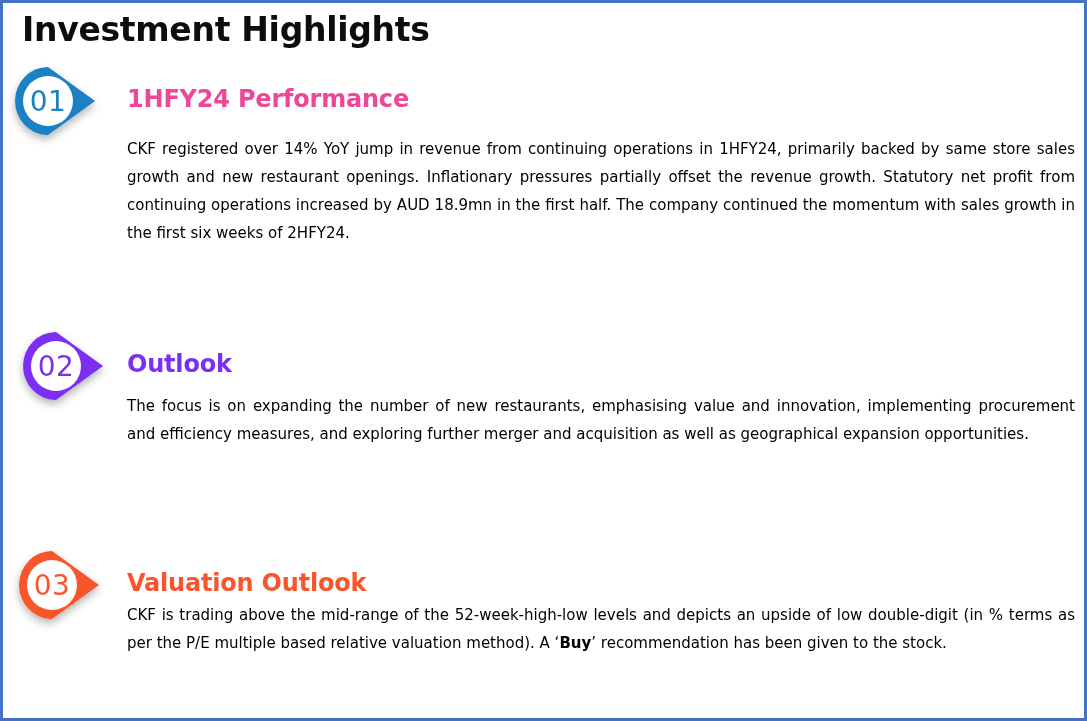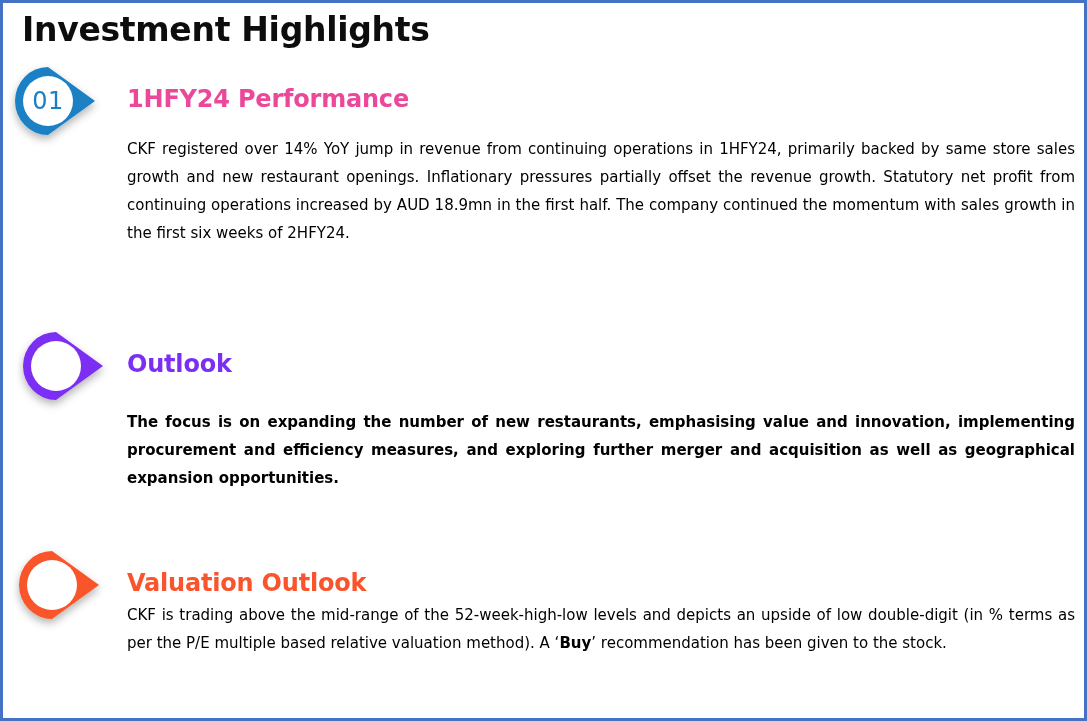--- a/index.html
+++ b/index.html
@@ -58,21 +58,21 @@
   .badge-num {
     position: absolute;
     left: 0;
     top: 0;
     width: 70px;
     height: 72px;
     display: flex;
     align-items: center;
     justify-content: center;
     font-family: "DejaVu Sans", sans-serif;
-    font-size: 24px;
+    font-size: 28px;
     font-weight: 500;
     letter-spacing: 0.5px;
     pointer-events: none;
   }
 
   
   .sec-heading {
     position: absolute;
     left: 124px;
     top: 20px;
@@ -89,21 +89,21 @@
     left: 124px;
     width: 948px;
     font-family: "DejaVu Sans", sans-serif;
     font-size: 15px;
     line-height: 28px;
     color: #000000;
     text-align: justify;
     text-justify: inter-word;
   }
   .sec-body-1 { top: 70px; }
-  .sec-body-2 { top: 78px; font-weight: bold; }
+  .sec-body-2 { top: 62px; }
   .sec-body-3 { top: 52px; }
 
   .sec-body b { font-weight: bold; }
 
   .c-blue   { color: #1a80c4; }
   .c-purple { color: #7b2ff2; }
   .c-orange { color: #f9542b; }
 </style>
 </head>
 <body>
@@ -137,36 +137,38 @@
         <defs>
           <filter id="sh2" x="-30%" y="-30%" width="180%" height="190%">
             <feDropShadow dx="0" dy="4" stdDeviation="4" flood-color="#000000" flood-opacity="0.30"></feDropShadow>
           </filter>
         </defs>
         <g filter="url(#sh2)">
           <path d="M35 2 A33 34 0 1 0 35 70 L35 70 L82 36 Z" fill="#7b2ff2"></path>
           <circle cx="35" cy="36" r="25" fill="#ffffff"></circle>
         </g>
       </svg>
+      <div class="badge-num c-purple" style="color: rgb(123, 47, 242);">02</div>
     </div>
     <div class="sec-heading c-purple" style="color: rgb(123, 47, 242); text-align: center;">Outlook</div>
     <div class="sec-body sec-body-2">The focus is on expanding the number of new restaurants, emphasising value and innovation, implementing procurement and efficiency measures, and exploring further merger and acquisition as well as geographical expansion opportunities.</div>
   </div>
 
   <div class="section section-3">
     <div class="badge" style="left:14px;">
       <svg viewBox="0 0 96 72">
         <defs>
           <filter id="sh3" x="-30%" y="-30%" width="180%" height="190%">
             <feDropShadow dx="0" dy="4" stdDeviation="4" flood-color="#000000" flood-opacity="0.30"></feDropShadow>
           </filter>
         </defs>
         <g filter="url(#sh3)">
           <path d="M35 2 A33 34 0 1 0 35 70 L35 70 L82 36 Z" fill="#f9542b"></path>
           <circle cx="35" cy="36" r="25" fill="#ffffff"></circle>
         </g>
       </svg>
+      <div class="badge-num c-orange" style="color: rgb(249, 84, 43);">03</div>
     </div>
     <div class="sec-heading c-orange" style="color: rgb(249, 84, 43);">Valuation Outlook</div>
     <div class="sec-body sec-body-3">CKF is trading above the mid-range of the 52-week-high-low levels and depicts an upside of low double-digit (in % terms as per the P/E multiple based relative valuation method). A ‘<b>Buy</b>’ recommendation has been given to the stock.</div>
   </div>
 
 </div>
 
 </body></html>

